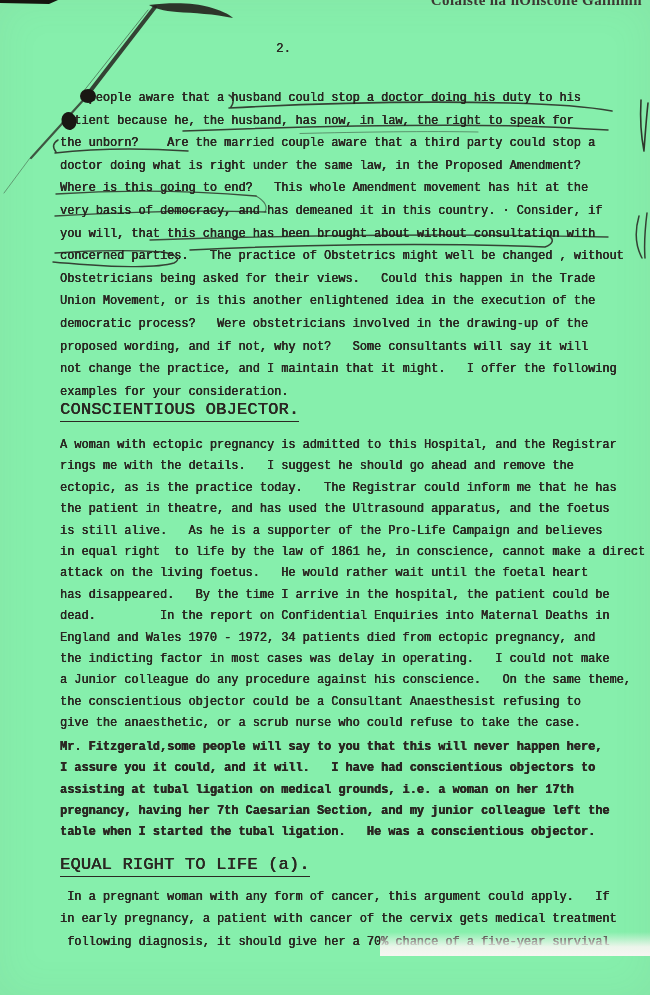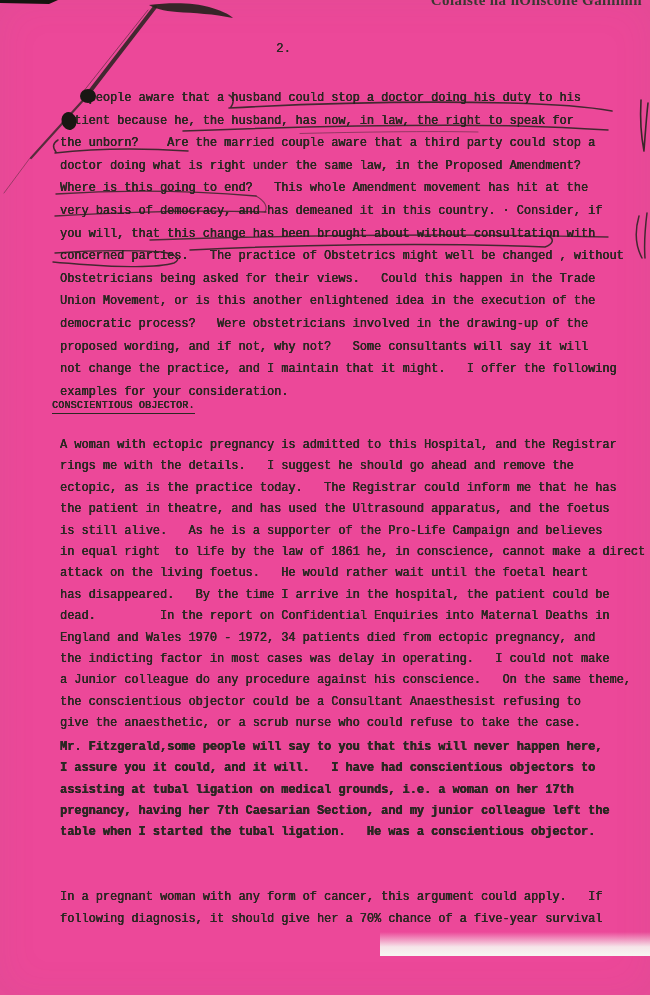--- a/index.html
+++ b/index.html
@@ -1,32 +1,32 @@
 <!DOCTYPE html>
 <html><head>
 <meta charset="utf-8">
 <style>
   html,body{margin:0;padding:0;background:#e9e8e4;}
   .page{
     position:relative;width:650px;height:995px;margin:0 auto;
-    background:#ec4899;overflow:hidden;
+    background:#86efac;overflow:hidden;
     font-family:"Liberation Mono","DejaVu Sans Mono",monospace;
     color:#2b2823;
     box-shadow:inset 0 0 40px rgba(120,115,105,0.08);
   }
   .para{
     position:absolute;left:60px;font-size:11.9px;white-space:pre;
     text-shadow:0.35px 0 0 currentColor, 0 0.25px 0 currentColor;
   }
   .p1{top:87px;line-height:22.6px;}
   .p2{top:435px;line-height:21.4px;}
   .p3{top:737px;line-height:21.3px;font-weight:bold;}
   .p4{top:886px;line-height:22.3px;text-align:center;}
   .heading{
-    position:absolute;left:52px;font-size:10px;white-space:pre;
+    position:absolute;left:60px;font-size:17px;white-space:pre;
     text-shadow:0.4px 0 0 currentColor, 0 0.3px 0 currentColor;
     letter-spacing:0.2px;
   }
   .h1pos{top:400px;} .h2pos{top:855px;}
   .hul{display:inline-block;border-bottom:1.3px solid #2b2823;padding-bottom:1.5px;}
   .letterhead{
     position:absolute;top:-8px;right:8px;
     font-family:"Liberation Serif","DejaVu Serif",serif;font-weight:bold;
     font-size:15px;letter-spacing:0.4px;color:#3b3832;
   }
@@ -47,22 +47,23 @@
   <div class="pageno">2.</div>
 
   <div class="para p1"><div>    people aware that a husband could stop a doctor doing his duty to his</div><div>  tient because he, the husband, has now, in law, the right to speak for</div><div>the unborn?    Are the married couple aware that a third party could stop a</div><div>doctor doing what is right under the same law, in the Proposed Amendment?</div><div>Where is this going to end?   This whole Amendment movement has hit at the</div><div>very basis of democracy, and has demeaned it in this country. · Consider, if</div><div>you will, that this change has been brought about without consultation with</div><div>concerned parties.   The practice of Obstetrics might well be changed , without</div><div>Obstetricians being asked for their views.   Could this happen in the Trade</div><div>Union Movement, or is this another enlightened idea in the execution of the</div><div>democratic process?   Were obstetricians involved in the drawing-up of the</div><div>proposed wording, and if not, why not?   Some consultants will say it will</div><div>not change the practice, and I maintain that it might.   I offer the following</div><div>examples for your consideration.</div></div>
 
   <div class="heading h1pos"><span class="hul">CONSCIENTIOUS OBJECTOR.</span></div>
 
   <div class="para p2"><div>A woman with ectopic pregnancy is admitted to this Hospital, and the Registrar</div><div>rings me with the details.   I suggest he should go ahead and remove the</div><div>ectopic, as is the practice today.   The Registrar could inform me that he has</div><div>the patient in theatre, and has used the Ultrasound apparatus, and the foetus</div><div>is still alive.   As he is a supporter of the Pro-Life Campaign and believes</div><div>in equal right  to life by the law of 1861 he, in conscience, cannot make a direct</div><div>attack on the living foetus.   He would rather wait until the foetal heart</div><div>has disappeared.   By the time I arrive in the hospital, the patient could be</div><div>dead.         In the report on Confidential Enquiries into Maternal Deaths in</div><div>England and Wales 1970 - 1972, 34 patients died from ectopic pregnancy, and</div><div>the indicting factor in most cases was delay in operating.   I could not make</div><div>a Junior colleague do any procedure against his conscience.   On the same theme,</div><div>the conscientious objector could be a Consultant Anaesthesist refusing to</div><div>give the anaesthetic, or a scrub nurse who could refuse to take the case.</div></div>
 
   <div class="para p3"><div>Mr. Fitzgerald,some people will say to you that this will never happen here,</div><div>I assure you it could, and it will.   I have had conscientious objectors to</div><div>assisting at tubal ligation on medical grounds, i.e. a woman on her 17th</div><div>pregnancy, having her 7th Caesarian Section, and my junior colleague left the</div><div>table when I started the tubal ligation.   He was a conscientious objector.</div></div>
 
+  <div class="heading h2pos"><span class="hul">EQUAL RIGHT TO LIFE (a).</span></div>
 
-  <div class="para p4"><div>In a pregnant woman with any form of cancer, this argument could apply.   If</div><div>following diagnosis, it should give her a 70% chance of a five-year survival</div></div>
+  <div class="para p4"><div>In a pregnant woman with any form of cancer, this argument could apply.   If</div><div>in early pregnancy, a patient with cancer of the cervix gets medical treatment</div><div>following diagnosis, it should give her a 70% chance of a five-year survival</div></div>
 
   <svg class="marks" viewBox="0 0 650 995" xmlns="http://www.w3.org/2000/svg">
     <g fill="none" stroke-linecap="round" stroke-linejoin="round" stroke="#26231e">
       <path d="M0,0 L58,0 L49,4 L0,3 Z" fill="#15140f" stroke="none"></path>
       <path d="M149,5 C 172,2 196,3 209,7 C 220,10 229,14 233,18 C 214,14 194,13 177,12 C 164,11 153,8 149,5 Z" fill="#23211c" stroke="none" opacity="0.9"></path>
       <path d="M155,7 L 88,94" stroke-width="4" opacity="0.85"></path>
       <path d="M148,10 L 83,92" stroke-width="1" opacity="0.5"></path>
       <path d="M87,96 L 31,158" stroke-width="2.2" opacity="0.75"></path>
       <path d="M30,158 L 4,193" stroke-width="1" opacity="0.4"></path>
       <ellipse cx="88" cy="96" rx="8" ry="7" fill="#191713" stroke="none"></ellipse>

